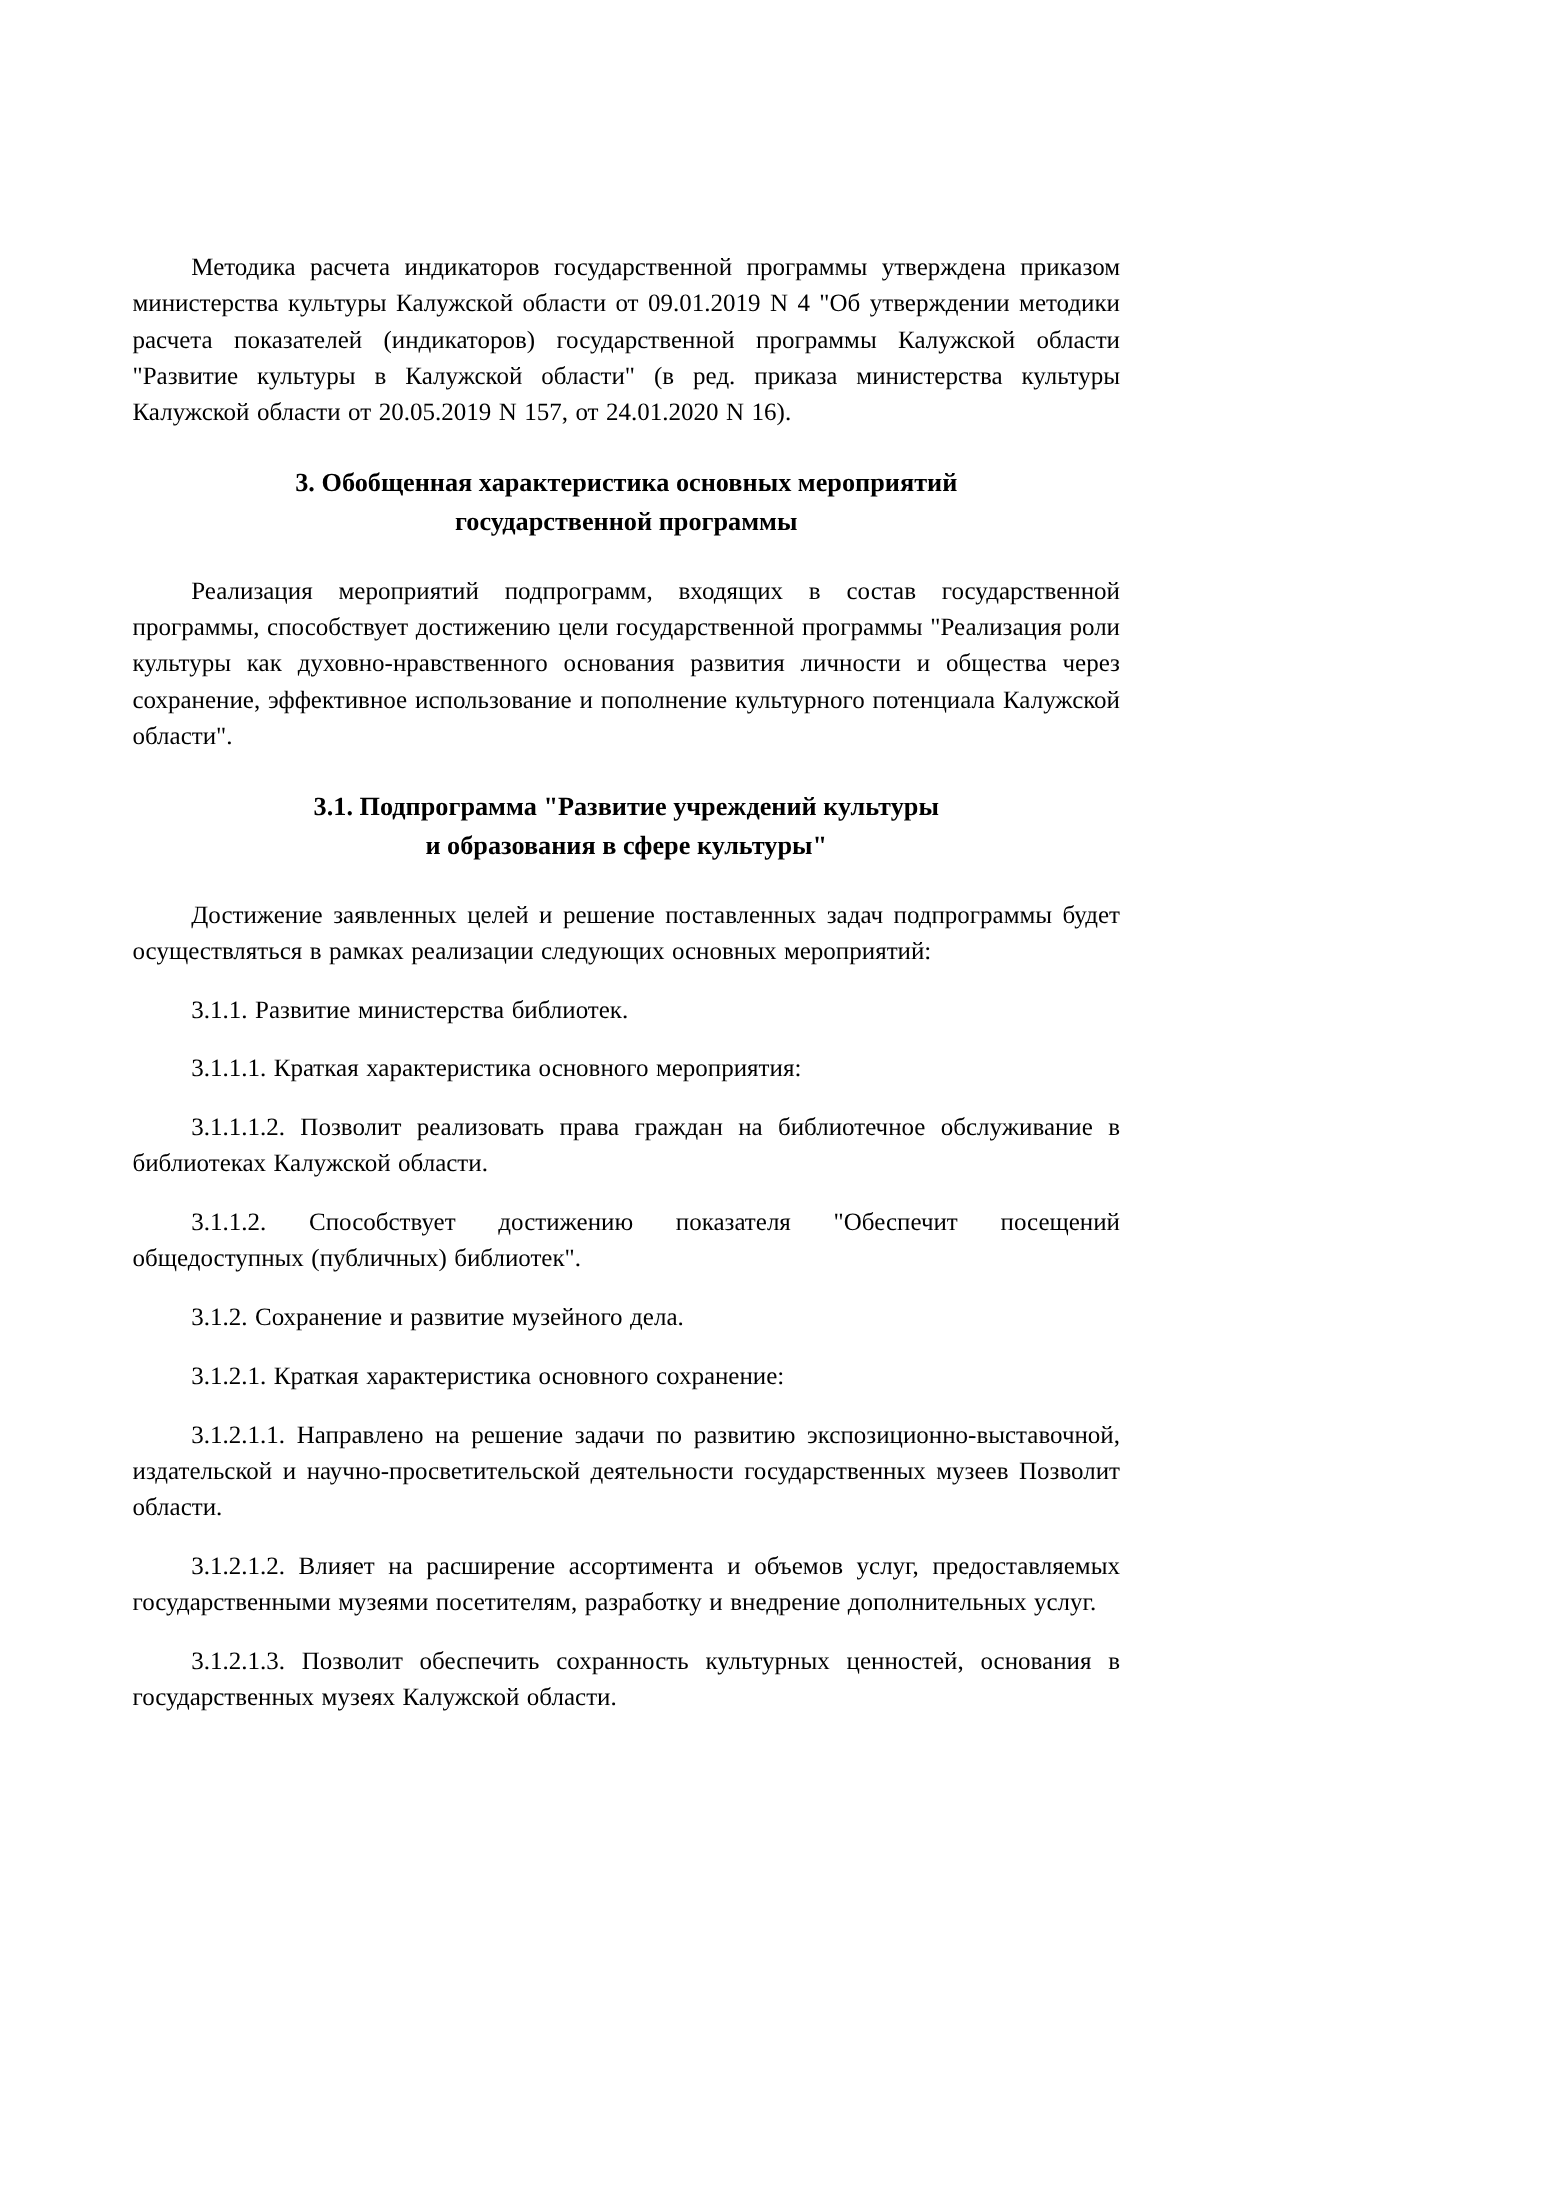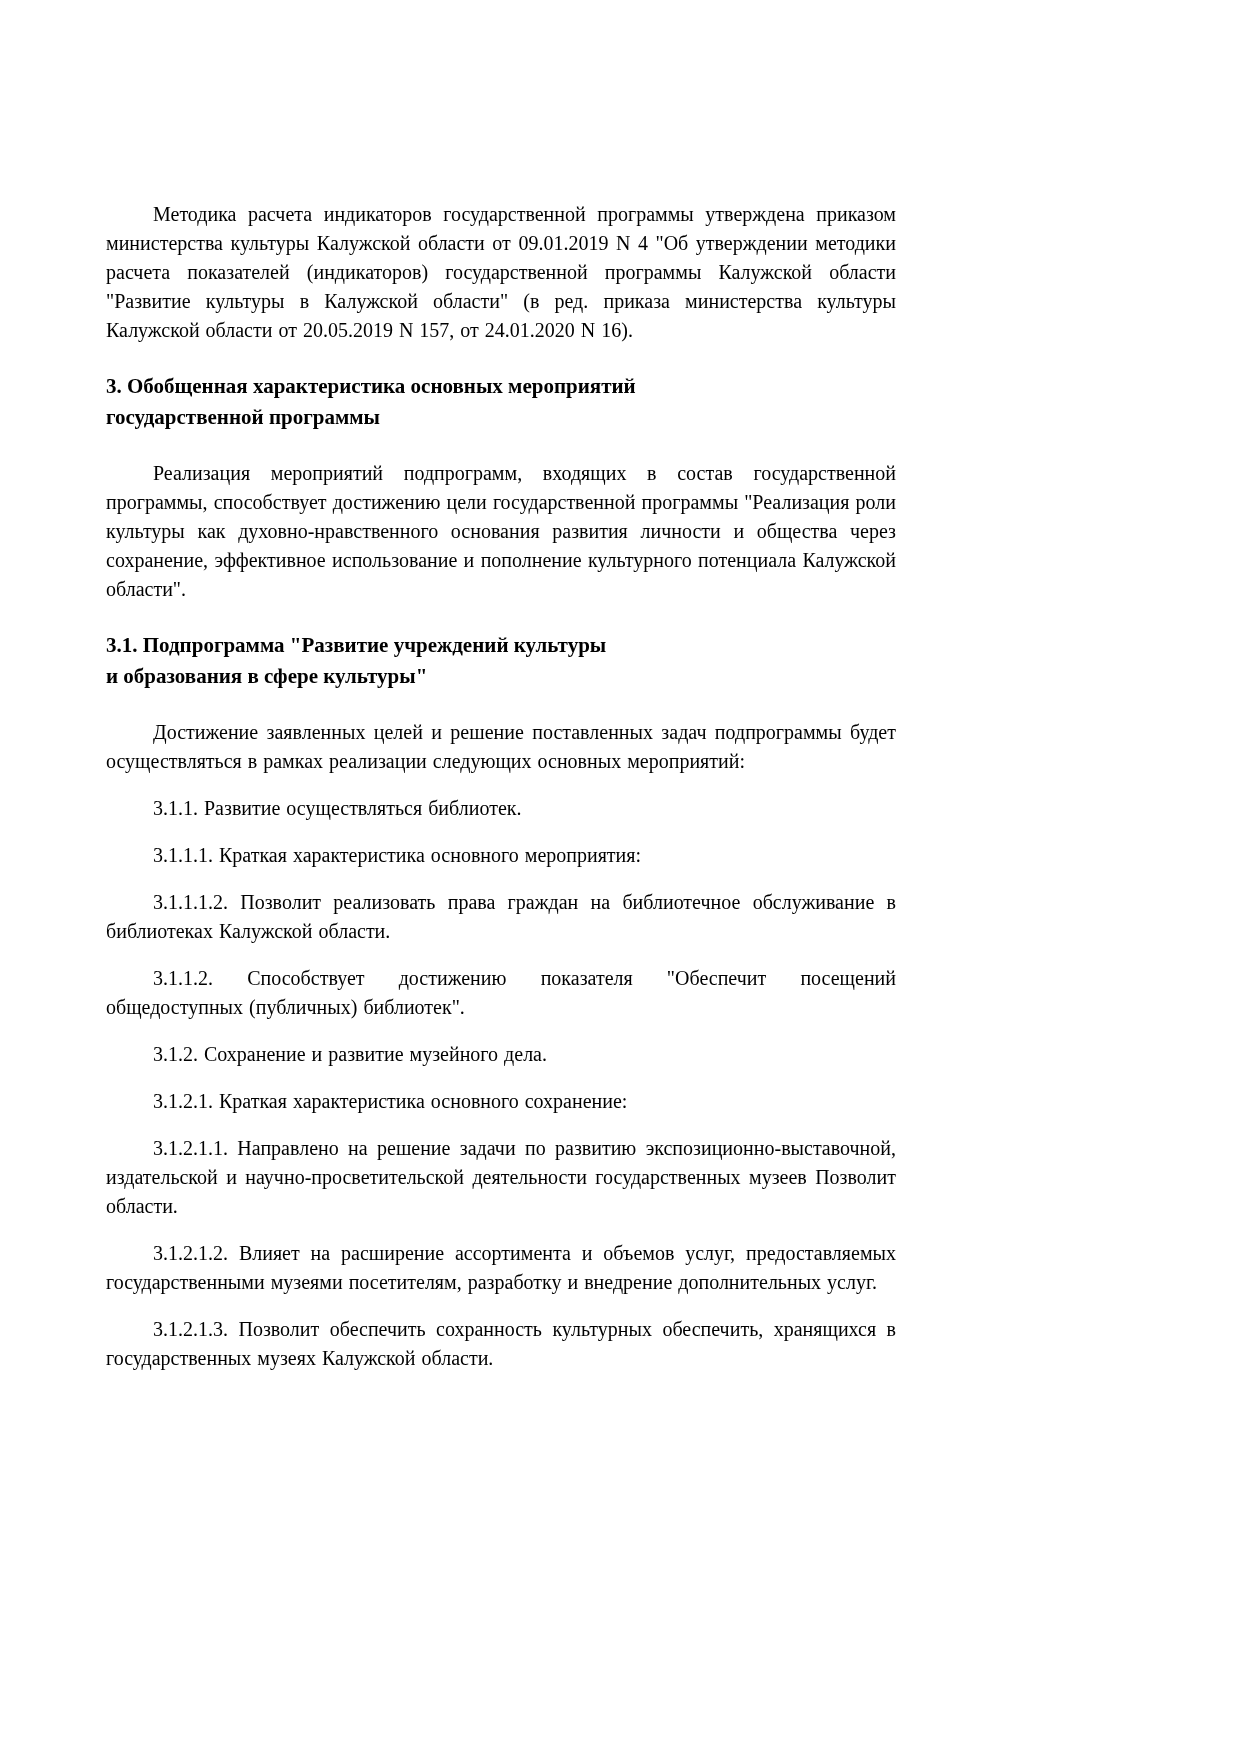--- a/index.html
+++ b/index.html
@@ -24,20 +24,21 @@
     line-height: 29px;
     text-align: justify;
     text-indent: 47px;
     margin: 0 0 18px 0;
     word-spacing: 1px;
   }
   .heading {
     font-size: 21px;
     line-height: 31px;
     font-weight: bold;
+    text-align: center;
     margin: 26px 0 26px 0;
     white-space: pre-line;
   }
 </style>
 </head>
 <body>
 
 <div class="page">
 
   <p class="para">Методика расчета индикаторов государственной программы утверждена приказом министерства культуры Калужской области от 09.01.2019 N 4 "Об утверждении методики расчета показателей (индикаторов) государственной программы Калужской области "Развитие культуры в Калужской области" (в ред. приказа министерства культуры Калужской области от 20.05.2019 N 157, от 24.01.2020 N 16).</p>
@@ -45,33 +46,33 @@
   <h2 class="heading">3. Обобщенная характеристика основных мероприятий
 государственной программы</h2>
 
   <p class="para">Реализация мероприятий подпрограмм, входящих в состав государственной программы, способствует достижению цели государственной программы "Реализация роли культуры как духовно-нравственного основания развития личности и общества через сохранение, эффективное использование и пополнение культурного потенциала Калужской области".</p>
 
   <h2 class="heading">3.1. Подпрограмма "Развитие учреждений культуры
 и образования в сфере культуры"</h2>
 
   <p class="para">Достижение заявленных целей и решение поставленных задач подпрограммы будет осуществляться в рамках реализации следующих основных мероприятий:</p>
 
-  <p class="para">3.1.1. Развитие осуществляться библиотек.</p>
+  <p class="para">3.1.1. Развитие министерства библиотек.</p>
 
   <p class="para">3.1.1.1. Краткая характеристика основного мероприятия:</p>
 
 
   <p class="para">3.1.1.1.2. Позволит реализовать права граждан на библиотечное обслуживание в библиотеках Калужской области.</p>
 
 
   <p class="para">3.1.1.2. Способствует достижению показателя "Обеспечит посещений общедоступных (публичных) библиотек".</p>
 
   <p class="para">3.1.2. Сохранение и развитие музейного дела.</p>
 
   <p class="para">3.1.2.1. Краткая характеристика основного сохранение:</p>
 
   <p class="para">3.1.2.1.1. Направлено на решение задачи по развитию экспозиционно-выставочной, издательской и научно-просветительской деятельности государственных музеев Позволит области.</p>
 
   <p class="para">3.1.2.1.2. Влияет на расширение ассортимента и объемов услуг, предоставляемых государственными музеями посетителям, разработку и внедрение дополнительных услуг.</p>
 
-  <p class="para">3.1.2.1.3. Позволит обеспечить сохранность культурных обеспечить, хранящихся в государственных музеях Калужской области.</p>
+  <p class="para">3.1.2.1.3. Позволит обеспечить сохранность культурных ценностей, основания в государственных музеях Калужской области.</p>
 
 </div>
 
 </body></html>

